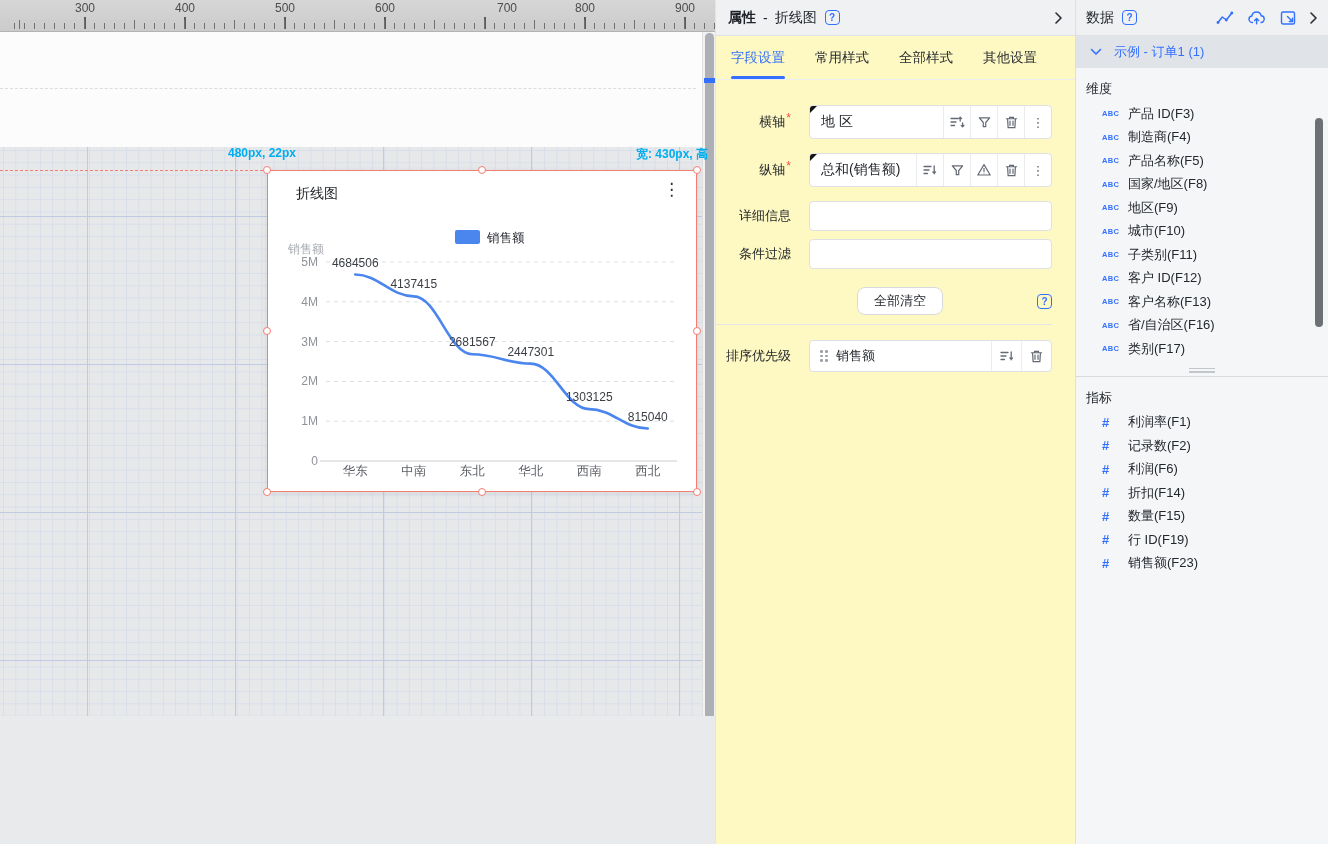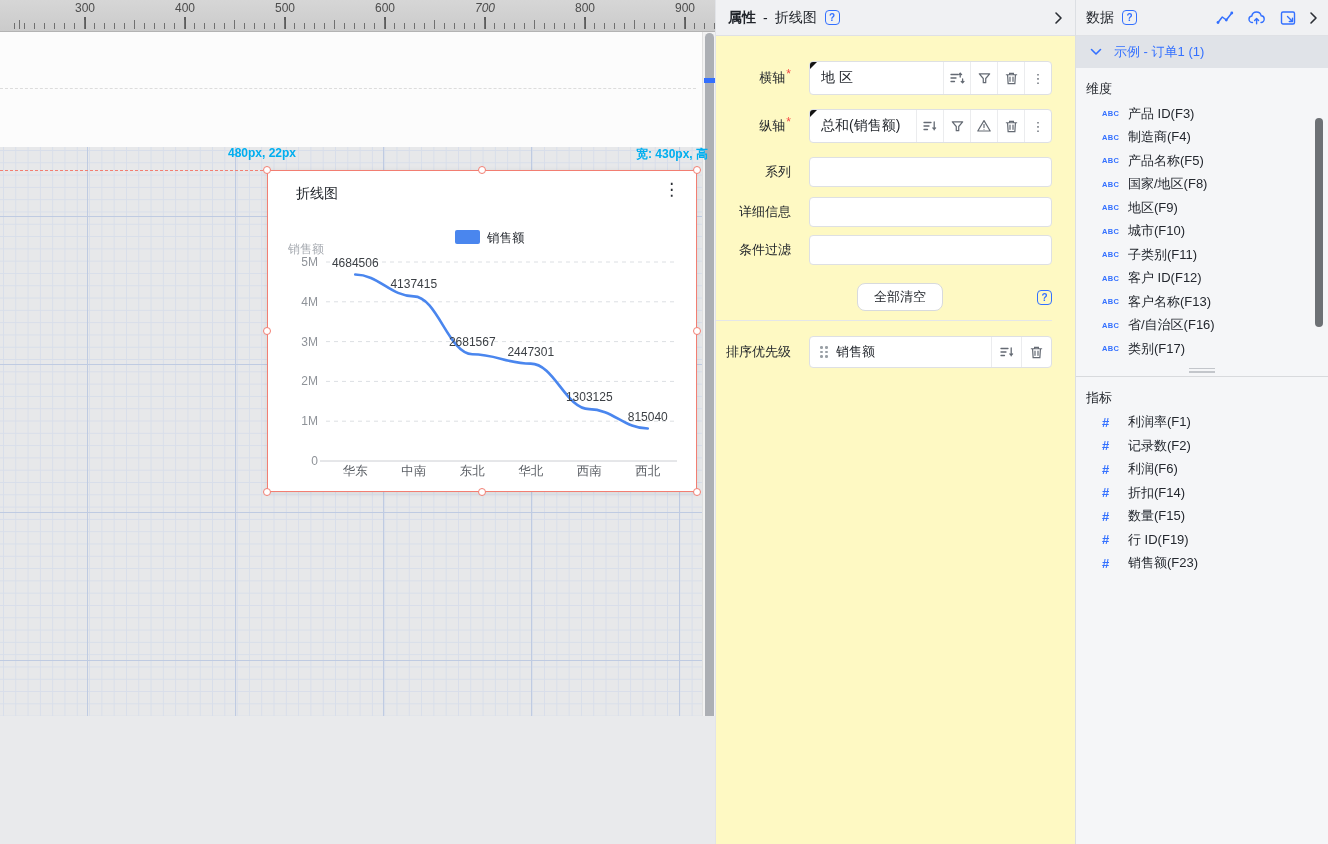--- a/index.html
+++ b/index.html
@@ -109,21 +109,21 @@
   <div class="canvas">
     <div class="ruler" id="ruler">
         <span class="num" style="left: 85px;">300</span>
         <div class="tick-major" style="left: 84px;"></div>
         <span class="num" style="left: 185px;">400</span>
         <div class="tick-major" style="left: 184px;"></div>
         <span class="num" style="left: 285px;">500</span>
         <div class="tick-major" style="left: 284px;"></div>
         <span class="num" style="left: 385px;">600</span>
         <div class="tick-major" style="left: 384px;"></div>
-        <span class="num" style="left: 485px; font-style: italic;">700</span>
+        <span class="num" style="left: 507px;">700</span>
         <div class="tick-major" style="left: 484px;"></div>
         <span class="num" style="left: 585px;">800</span>
         <div class="tick-major" style="left: 584px;"></div>
         <span class="num" style="left: 685px;">900</span>
         <div class="tick-major" style="left: 684px;"></div>
       </div>
     <div class="top-strip">
       <div class="dash"></div>
     </div>
     <div class="grid-area"></div>
@@ -189,20 +189,26 @@
       <span class="ttl">属性</span>
       <span class="sep">-</span>
       <span>折线图</span>
       <span class="helpicon">?</span>
       <span class="chev-right">
         <svg width="9" height="14" viewBox="0 0 9 14">
             <polyline points="2,2 7,7 2,12" fill="none" stroke="#2a2e34" stroke-width="1.6" stroke-linecap="round" stroke-linejoin="round"></polyline>
           </svg>
       </span>
     </div>
+    <div class="tabs" id="props-tabs">
+        <div class="tab active">字段设置</div>
+        <div class="tab">常用样式</div>
+        <div class="tab">全部样式</div>
+        <div class="tab">其他设置</div>
+      </div>
 
     <div class="form">
       <div class="frow">
         <div class="flabel"><span>横轴</span><span class="req">*</span></div>
         <div class="chip">
           <span class="corner"></span>
           <span class="ctext">地 区</span>
           <span class="cell">
               <svg width="16" height="16" viewBox="0 0 16 16" fill="none" stroke="#646a73" stroke-width="1.3" stroke-linecap="round">
                 <path d="M2 4.5h7M2 8h5M2 11.5h3.5"></path>
@@ -246,24 +252,20 @@
                 <circle cx="8" cy="11.2" r="0.5" fill="#646a73" stroke="none"></circle>
               </svg>
             </span>
           <span class="cell">
               <svg width="15" height="15" viewBox="0 0 16 16" fill="none" stroke="#646a73" stroke-width="1.3" stroke-linecap="round">
                 <path d="M2.5 4h11M6 4V2.6h4V4M3.8 4l.6 9.4h7.2l.6-9.4M6.4 6.5v4.5M9.6 6.5v4.5"></path>
               </svg>
             </span>
           <span class="cell kdots">⋮</span>
         </div>
-      </div>
-      <div class="frow" style="margin-bottom:10px">
-        <div class="flabel" style="padding-top:6px">系列</div>
-        <div class="fbox"></div>
       </div>
       <div class="frow" style="margin-bottom:8px">
         <div class="flabel" style="padding-top:6px">详细信息</div>
         <div class="fbox"></div>
       </div>
       <div class="frow" style="margin-bottom:0">
         <div class="flabel" style="padding-top:6px">条件过滤</div>
         <div class="fbox"></div>
       </div>
       <div class="btnrow">

